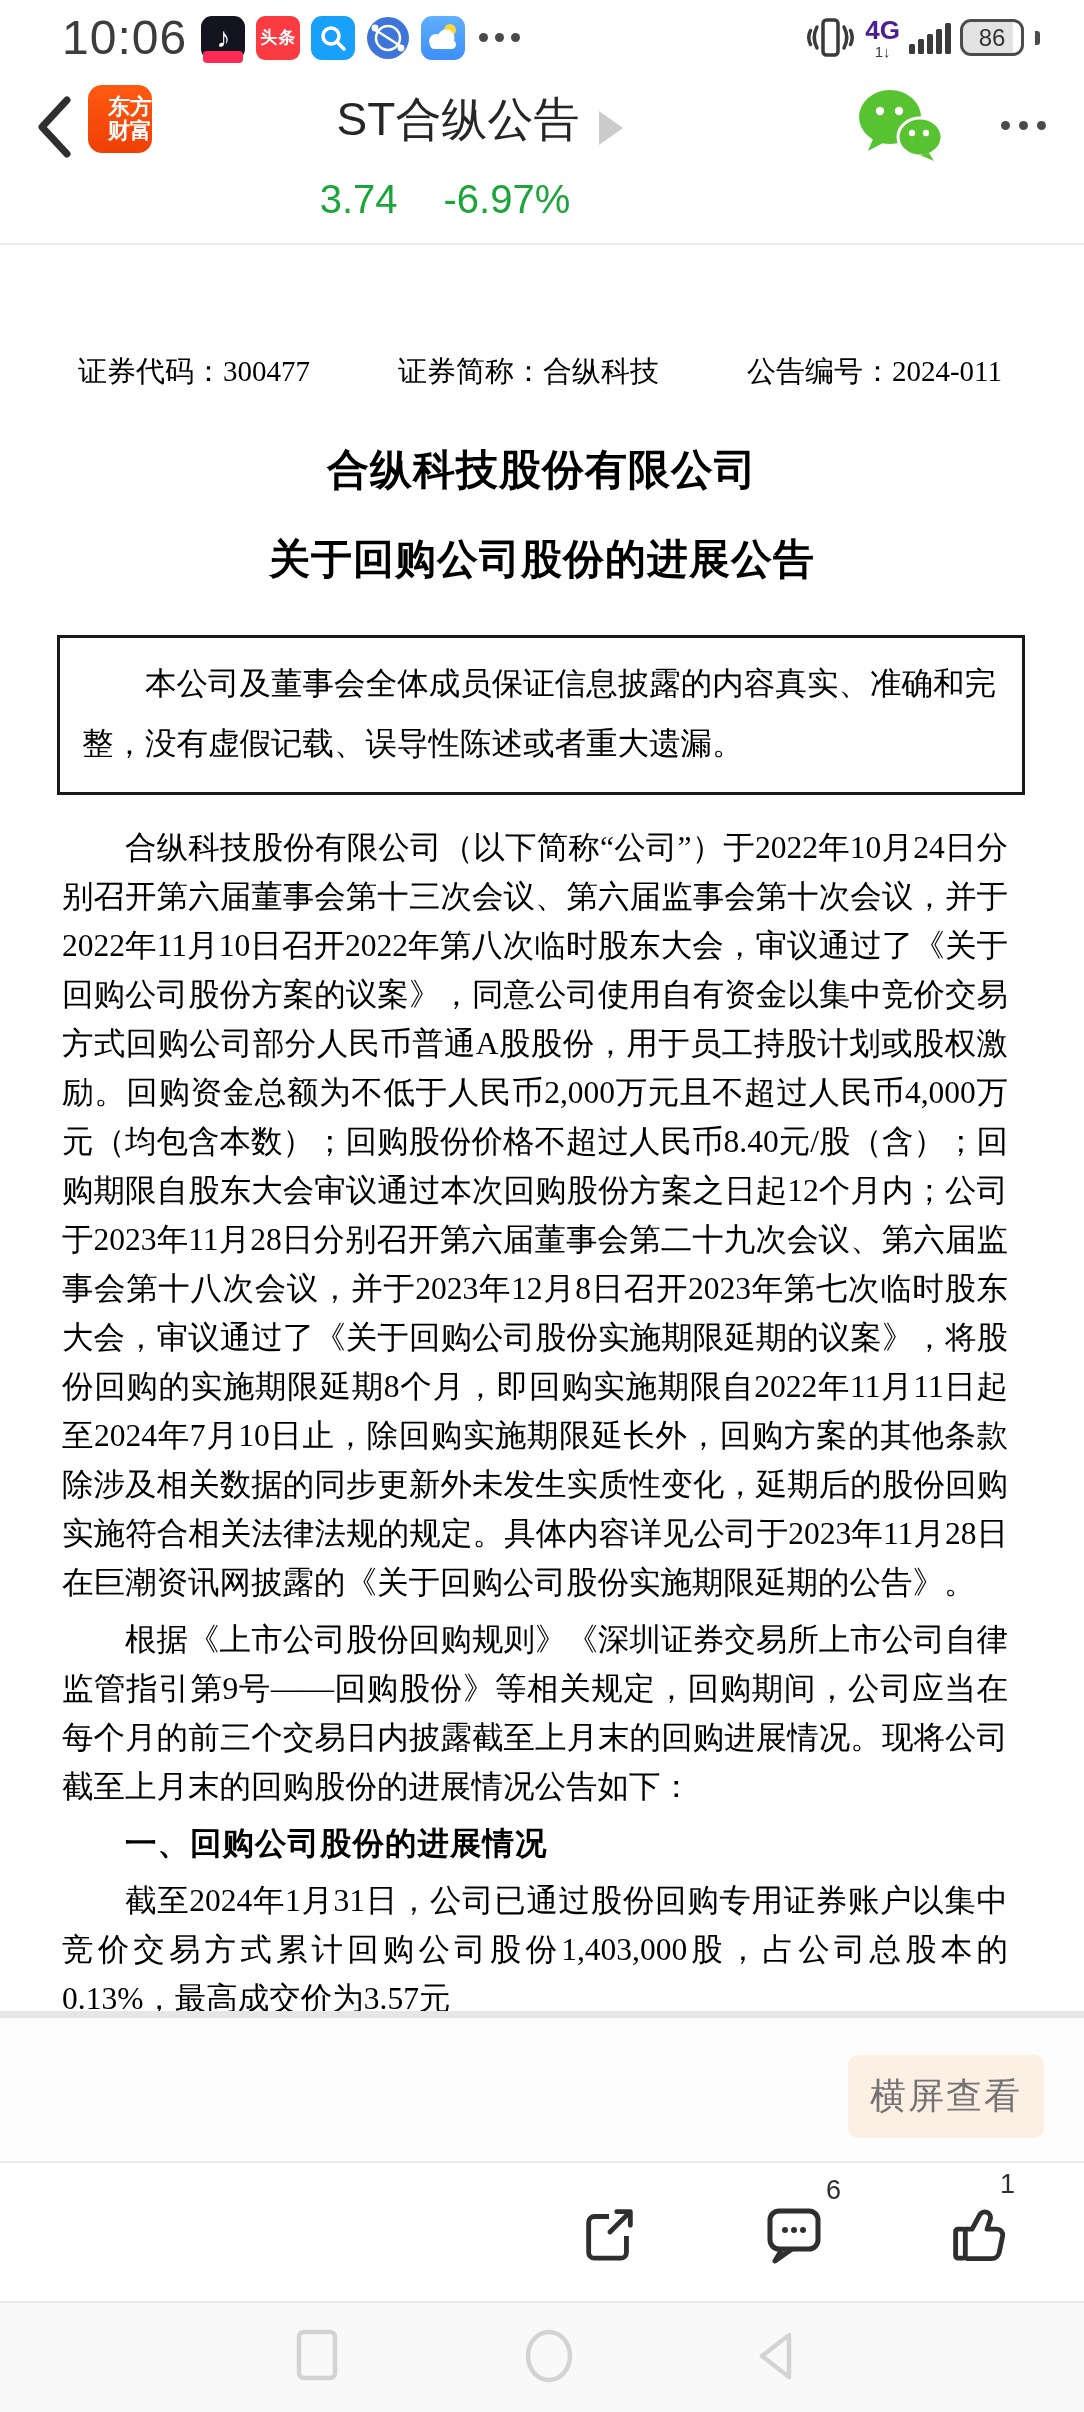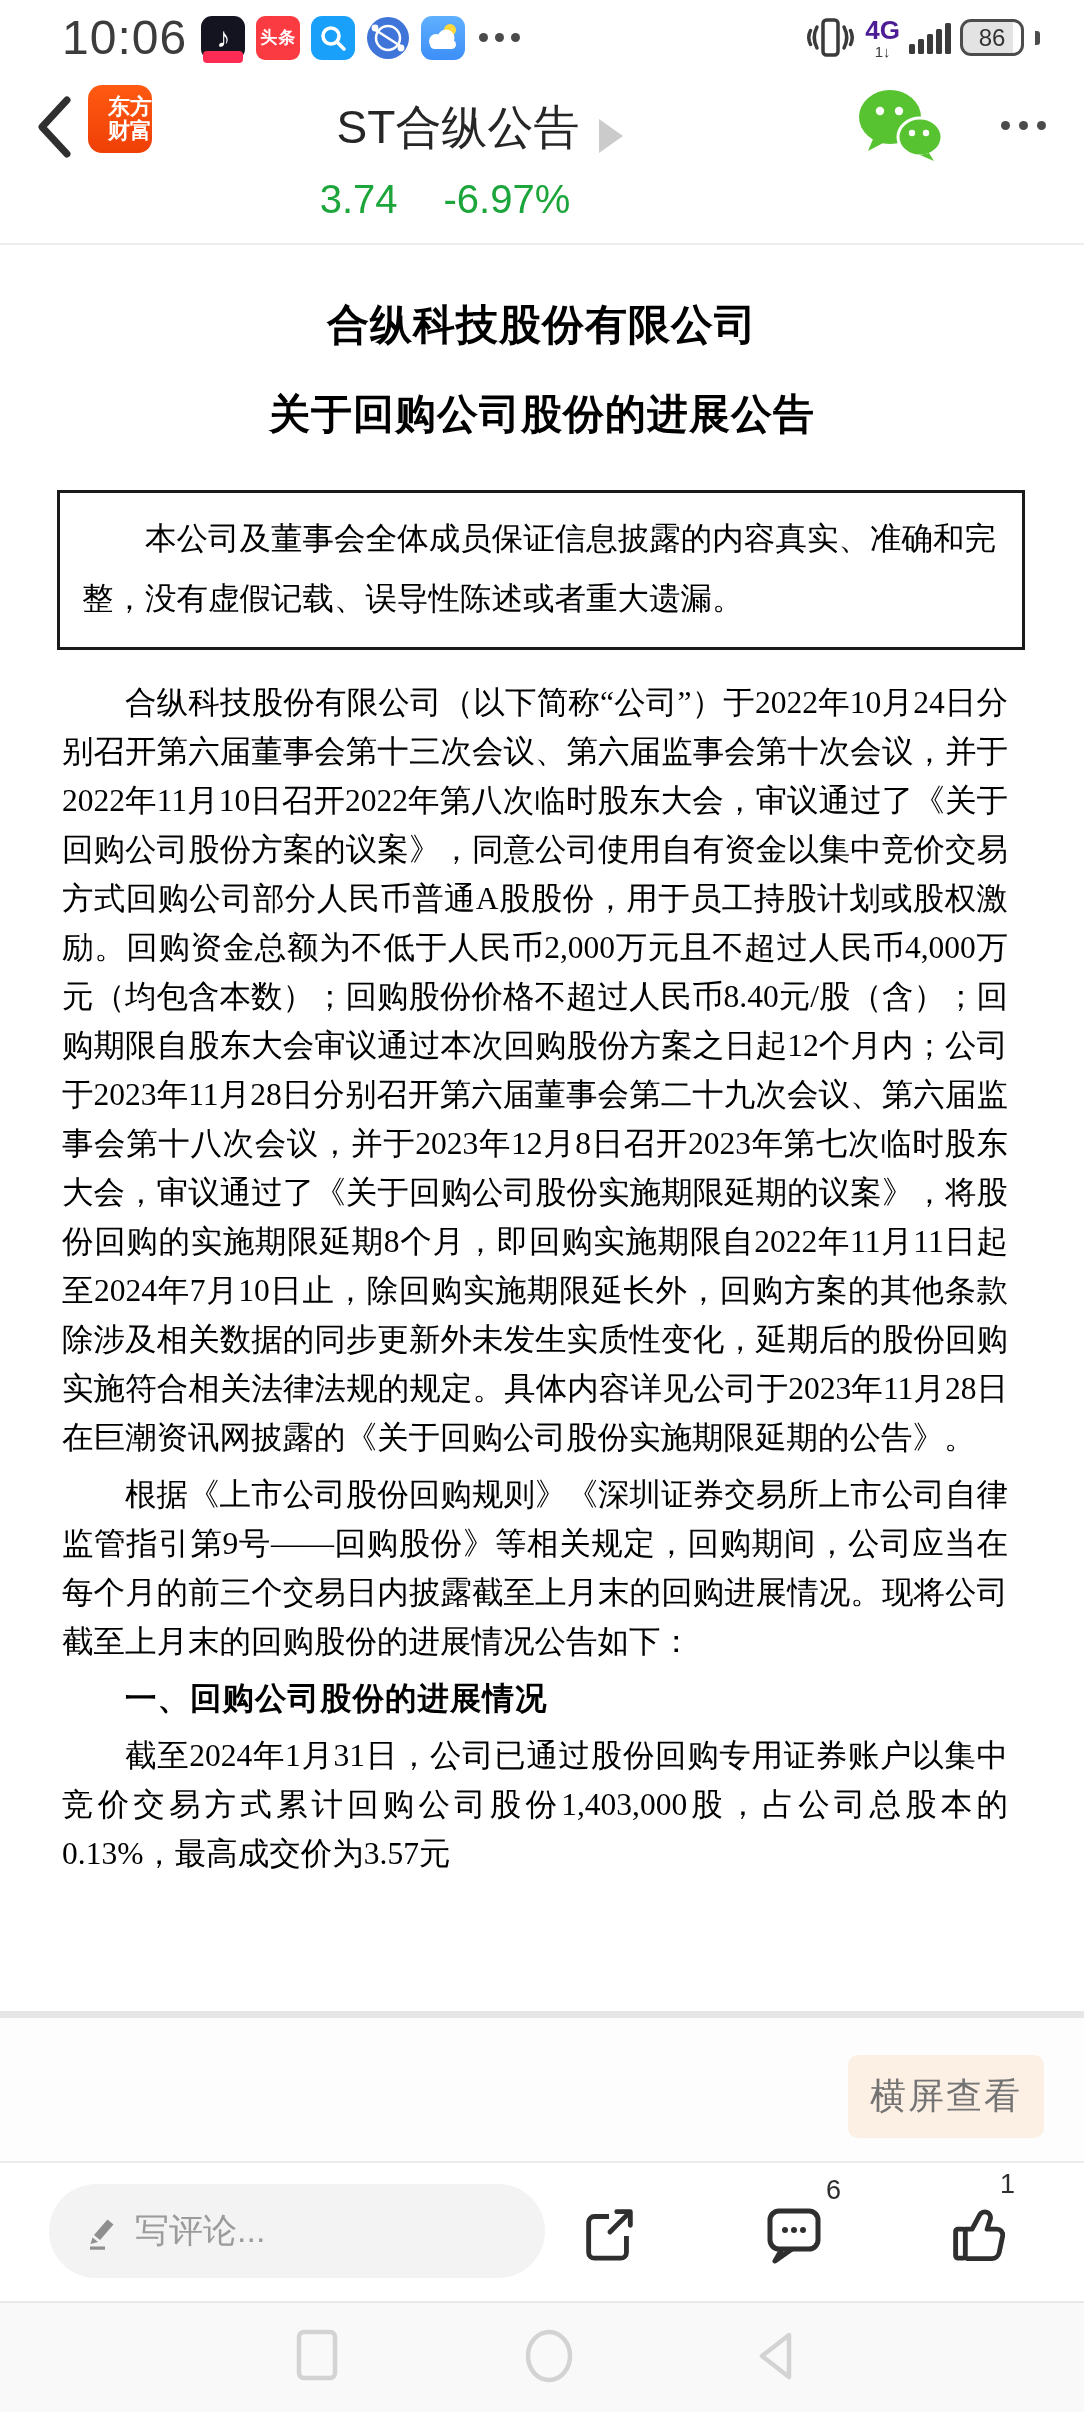--- a/index.html
+++ b/index.html
@@ -40,21 +40,21 @@
   
   .app-header { position:absolute; top:75px; left:0; width:1084px; height:170px; background:#fff;
                 border-bottom:2px solid #ededed; }
   .back-btn { position:absolute; left:26px; top:12px; width:56px; height:80px; display:flex;
               align-items:center; justify-content:center; }
   .em-logo { position:absolute; left:88px; top:10px; width:64px; height:68px; border-radius:14px;
              background:linear-gradient(180deg,#ff5a12,#ef3f06); color:#fff; display:flex;
              flex-direction:column; align-items:flex-end; justify-content:center; line-height:1.1; }
   .em-logo span { font-size:22px; font-weight:bold; }
   .hdr-center { position:absolute; left:0; top:0; width:960px; height:168px; pointer-events:none; }
-  .hdr-title-row { position:absolute; top:22px; left:0; width:960px; display:flex;
+  .hdr-title-row { position:absolute; top:14px; left:0; width:960px; display:flex;
                    align-items:center; justify-content:center; gap:20px; }
   .hdr-title { font-size:46px; color:#262626; }
   .play-tri { width:0; height:0; border-top:17px solid transparent; border-bottom:17px solid transparent;
               border-left:24px solid #cbcbcb; margin-top:16px; }
   .hdr-price-row { position:absolute; top:102px; left:0; width:890px; display:flex;
                    justify-content:center; gap:46px; font-size:40px; }
   .hdr-price-row span { color:#1ca53a; }
   .wechat-btn { position:absolute; right:138px; top:10px; width:92px; height:80px;
                 display:flex; align-items:center; justify-content:center; }
   .hdr-more { position:absolute; right:38px; top:30px; height:40px; display:flex; align-items:center; }
@@ -208,47 +208,44 @@
   <div class="hdr-more">
     <div class="hdr-dots">
         <i></i>
         <i></i>
         <i></i>
       </div>
   </div>
 </div>
 
 <div class="doc">
+  <div class="doc-meta">
+    <span>证券代码：300477</span>
+    <span>证券简称：合纵科技</span>
+    <span>公告编号：2024-011</span>
+  </div>
   <div class="doc-h1">合纵科技股份有限公司</div>
   <div class="doc-h2">关于回购公司股份的进展公告</div>
   <div class="notice-box">
     <p>本公司及董事会全体成员保证信息披露的内容真实、准确和完整，没有虚假记载、误导性陈述或者重大遗漏。</p>
   </div>
   <div class="doc-body">
     <p>合纵科技股份有限公司（以下简称“公司”）于2022年10月24日分别召开第六届董事会第十三次会议、第六届监事会第十次会议，并于2022年11月10日召开2022年第八次临时股东大会，审议通过了《关于回购公司股份方案的议案》，同意公司使用自有资金以集中竞价交易方式回购公司部分人民币普通A股股份，用于员工持股计划或股权激励。回购资金总额为不低于人民币2,000万元且不超过人民币4,000万元（均包含本数）；回购股份价格不超过人民币8.40元/股（含）；回购期限自股东大会审议通过本次回购股份方案之日起12个月内；公司于2023年11月28日分别召开第六届董事会第二十九次会议、第六届监事会第十八次会议，并于2023年12月8日召开2023年第七次临时股东大会，审议通过了《关于回购公司股份实施期限延期的议案》，将股份回购的实施期限延期8个月，即回购实施期限自2022年11月11日起至2024年7月10日止，除回购实施期限延长外，回购方案的其他条款除涉及相关数据的同步更新外未发生实质性变化，延期后的股份回购实施符合相关法律法规的规定。具体内容详见公司于2023年11月28日在巨潮资讯网披露的《关于回购公司股份实施期限延期的公告》。</p>
     <p>根据《上市公司股份回购规则》《深圳证券交易所上市公司自律监管指引第9号——回购股份》等相关规定，回购期间，公司应当在每个月的前三个交易日内披露截至上月末的回购进展情况。现将公司截至上月末的回购股份的进展情况公告如下：</p>
     <h3>一、回购公司股份的进展情况</h3>
     <p>截至2024年1月31日，公司已通过股份回购专用证券账户以集中竞价交易方式累计回购公司股份1,403,000股，占公司总股本的0.13%，最高成交价为3.57元</p>
   </div>
 </div>
 
 <div class="mid-strip"></div>
 <div class="mid-sec">
   <div class="landscape-btn">横屏查看</div>
 </div>
 
 <div class="comment-bar">
-  <div class="comment-pill">
-    <svg width="36" height="40" viewBox="0 0 36 40">
-      <path d="M11 24 L24.5 8.5 L30.5 13.5 L17 29 Z" fill="#8f8f8f"></path>
-      <path d="M9.5 26.5 L15 31 L7.5 33 Z" fill="#8f8f8f"></path>
-      <rect x="7" y="35.5" width="15" height="3.2" fill="#8f8f8f"></rect>
-    </svg>
-    <span>写评论...</span>
-  </div>
   <div class="cb-icon ic-share">
     <svg width="62" height="62" viewBox="0 0 64 64">
       <path d="M50 35 v17 a6 6 0 0 1 -6 6 H17 a6 6 0 0 1 -6 -6 V21 a6 6 0 0 1 6 -6 h15" fill="none" stroke="#2f2f2f" stroke-width="5"></path>
       <line x1="33" y1="31" x2="53" y2="11" stroke="#2f2f2f" stroke-width="5" stroke-linecap="round"></line>
       <path d="M40 10 h14 v14" fill="none" stroke="#2f2f2f" stroke-width="5" stroke-linecap="round" stroke-linejoin="round"></path>
     </svg>
   </div>
   <div class="cb-icon ic-comment">
     <svg width="64" height="64" viewBox="0 0 64 64">
       <rect x="8" y="10" width="48" height="38" rx="9" fill="none" stroke="#2f2f2f" stroke-width="5"></rect>

